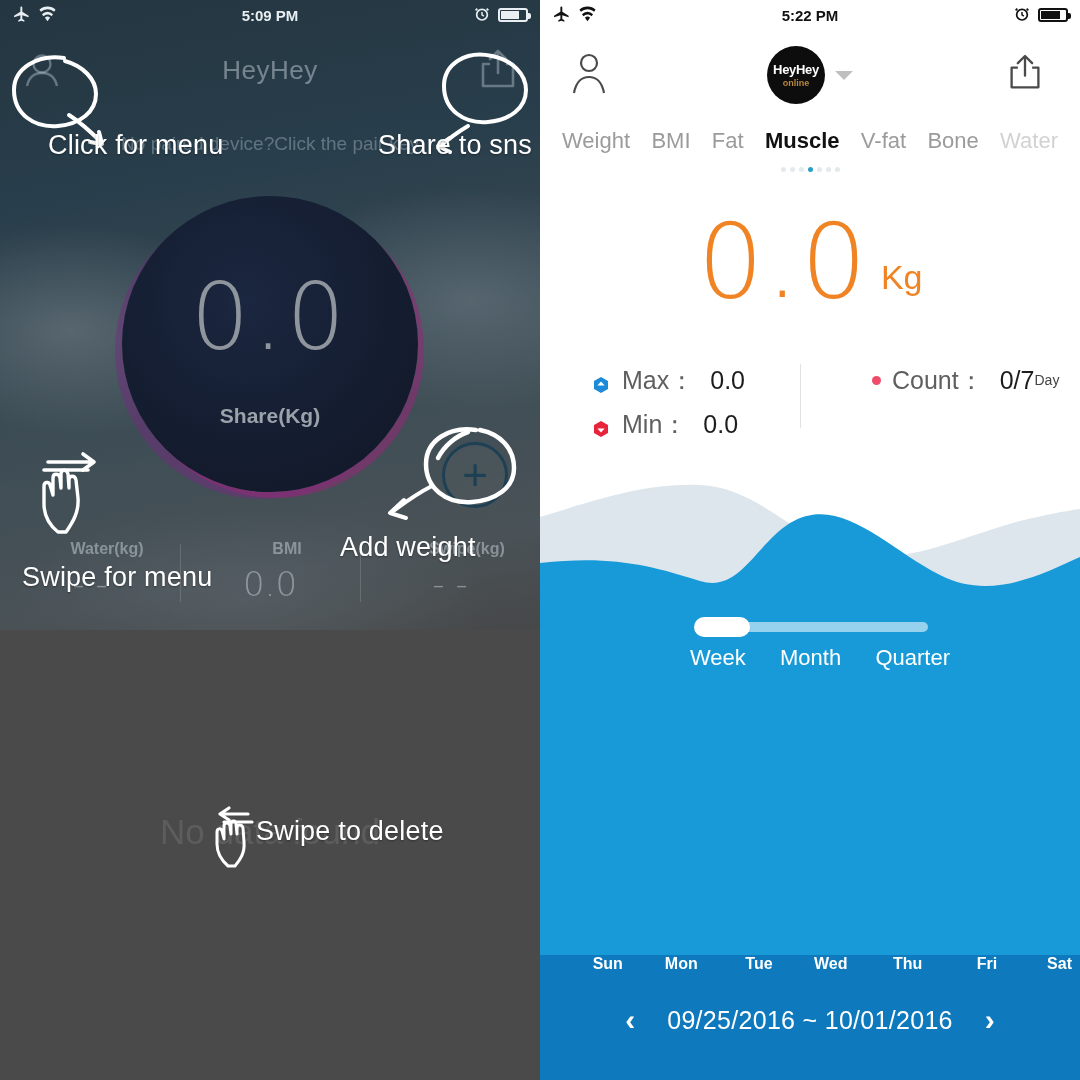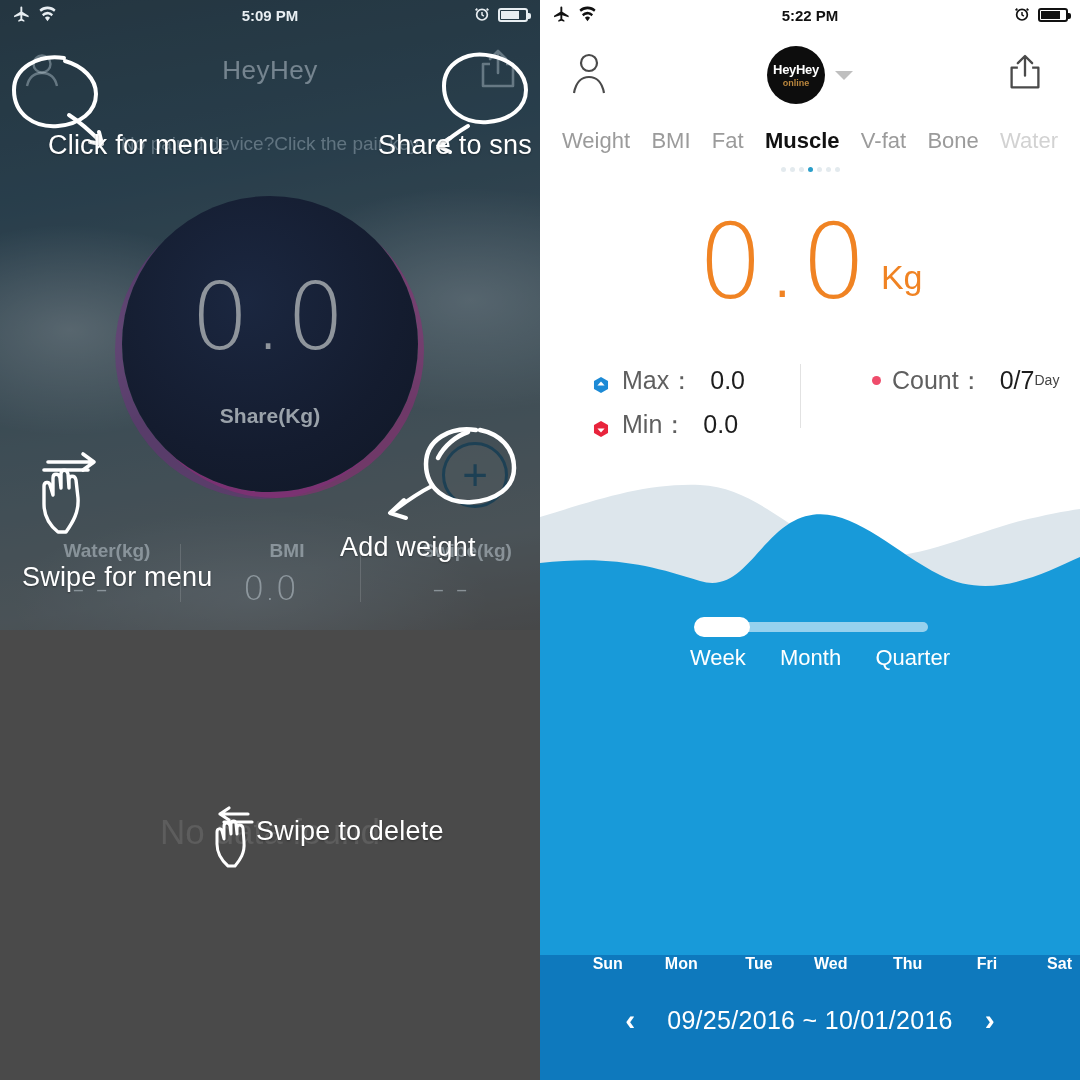--- a/index.html
+++ b/index.html
@@ -85,21 +85,21 @@
   .plusbtn span { font-size:44px; color:#1d4054; line-height:34px; font-weight:300; }
 
   .stats {
     position:absolute; left:0; top:540px; width:100%; height:80px; z-index:5;
     display:flex; align-items:flex-start;
   }
   .stat { flex:1; text-align:center; position:relative; }
   .stat + .stat::before {
     content:''; position:absolute; left:0; top:4px; width:1px; height:58px; background:rgba(255,255,255,.14);
   }
-  .stat-lbl { font-size:19px; color:rgba(190,200,208,.55); font-weight:bold;margin-left:34px; }
+  .stat-lbl { font-size:16px; color:rgba(190,200,208,.55); font-weight:bold;margin-left:34px; }
   .stat-val { font-size:34px; color:rgba(190,200,208,.55); margin-top:6px; font-family:"DejaVu Sans", sans-serif; font-weight:300; }
 
   .nodata {
     position:absolute; left:0; top:812px; width:100%; text-align:center;
     font-size:35px; color:#5d5d5d; z-index:4;
   }
 
   
   .anno { position:absolute; z-index:25; pointer-events:none; }
 

